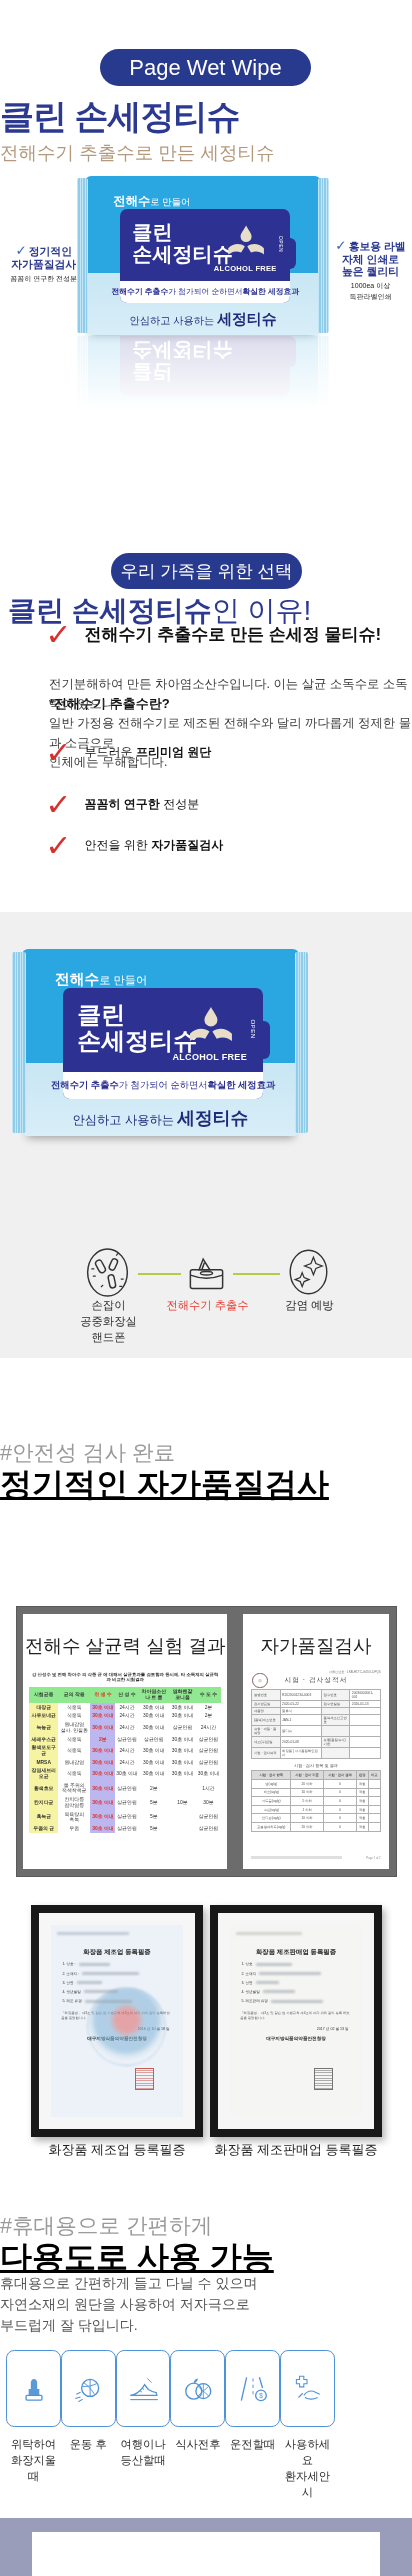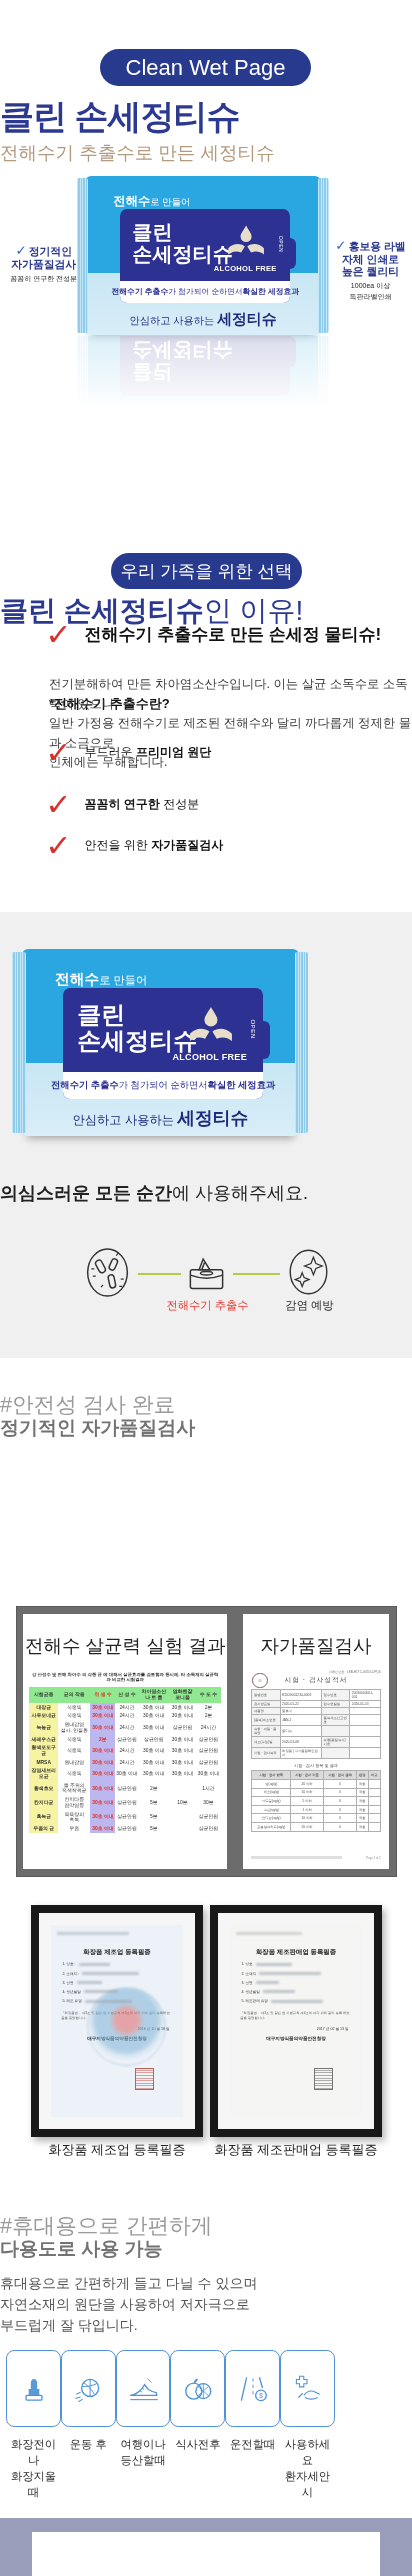--- a/index.html
+++ b/index.html
@@ -38,38 +38,38 @@
        display:flex;align-items:center;justify-content:center;color:#2c3192;font-size:.95em;white-space:nowrap;}
   .pkg .tagline{position:absolute;left:0;right:0;top:84%;text-align:center;color:#1f2a7a;font-size:1.25em;}
   .pkg .tagline b{font-size:1.45em;}
   .reflect-wrap{overflow:hidden;}
   .reflect-wrap .pkg{transform:scaleY(-1);opacity:.25;filter:blur(0.5px);}
   .reflect-fade{position:absolute;inset:0;background:linear-gradient(180deg,rgba(255,255,255,.35),#fff 80%);}
 
   
   .sec2-pill{top:23px;left:111px;width:191px;height:36px;border-radius:18px;background:#283a8e;
              display:flex;align-items:center;justify-content:center;color:#fff;font-size:17.5px;}
-  .sec2-title{top:62px;font-size:28px;color:#2b3990;}
+  .sec2-title{top:62px;font-size:28px;color:#2b3990;padding-left:8px;}
   .check-row{position:absolute;left:46px;display:flex;align-items:center;gap:13.4px;}
   .check-glyph{color:#d7312e;font-size:30px;font-weight:bold;transform:scaleX(1.05);}
   .check-text{font-size:12px;color:#111;}
   .q-title{left:49px;font-size:13px;font-weight:bold;color:#111;margin-top:36px;}
   .q-para{left:49px;font-size:12.4px;color:#3c3c3c;line-height:19.6px;}
 
   
   .sec3{background:#f0f0f0;}
   .mom-title{font-size:18px;color:#222;}
   .mom-line{position:absolute;height:1.5px;background:#b4cb45;top:361px;}
   .mom-label{position:absolute;text-align:center;font-size:11.3px;line-height:16px;color:#2d2d2d;}
   .mom-label.red{color:#e8392f;}
   .mom-icon{position:absolute;}
 
   
   .hashtag{font-size:21.6px;color:#9a9a9a;}
-  .big-title{font-size:19px;font-weight:bold;color:#737373;}
+  .big-title{font-size:32px;font-weight:bold;color:#000000;text-decoration:underline;}
   .para{font-size:13.4px;color:#555;line-height:16px;}
 
   
   .docs-panel{top:0;left:15.5px;width:381px;height:271px;background:#6c6c6c;border:1px solid #595959;
               box-sizing:border-box;padding:6.7px;display:flex;gap:16px;}
   .doc{background:#fff;position:relative;overflow:hidden;}
   .doc-l{width:204px;} .doc-r{flex:1;}
   .doc-title{margin-top:19.6px;text-align:center;font-size:18.5px;color:#222;}
   .germ-cap{margin:13.4px 7.2px 0;font-size:4.4px;font-weight:bold;color:#333;text-align:center;}
   table.germ{margin:5.2px 6.2px;border-collapse:collapse;width:calc(100% - 12.4px);table-layout:fixed;}
@@ -126,21 +126,21 @@
   .lp-title{font-size:20.6px;font-weight:bold;color:#111;}
   svg{display:block;}
 </style>
 </head>
 <body>
 
 <div class="page">
 
   <section class="abs" style="top:0;left:0;width:412px;height:530px;">
     <div class="abs badge-pill">
-      <span>Clean Wet Page</span>
+      <span>Page Wet Wipe</span>
     </div>
     <div class="abs ctr hero-title">클린 손세정티슈</div>
     <div class="abs ctr hero-sub">전해수기 추출수로 만든 세정티슈</div>
 
     <div class="abs side-note" style="left:5.2px;top:243px;">
       <div><span class="chk">✓</span><span>정기적인</span></div>
       <div>자가품질검사</div>
       <div class="sub">꼼꼼히 연구한 전성분</div>
     </div>
 
@@ -253,23 +253,20 @@
               <span>가 첨가되어 순하면서 </span>
               <b>확실한 세정효과</b>
             </div>
         </div>
         <div class="tagline"><span>안심하고 사용하는 </span><b>세정티슈</b></div>
       </div>
       <div class="crimpL"></div>
         <div class="crimpR"></div>
     </div>
 
-    <div class="abs ctr mom-title" style="top:269px;">
-      <b>의심스러운 모든 순간</b><span>에 사용해주세요.</span>
-    </div>
 
     <div class="mom-icon" style="left:84px;top:334px;width:47px;height:53px;">
       <svg viewBox="0 0 64 70" width="100%" height="100%" fill="none" stroke="#333" stroke-width="2">
         <ellipse cx="32" cy="35" rx="27" ry="32"></ellipse>
         <rect x="18" y="18" width="9" height="18" rx="4.5" transform="rotate(-28 22 27)"></rect>
         <rect x="36" y="16" width="8" height="16" rx="4" transform="rotate(24 40 24)"></rect>
         <rect x="34" y="38" width="8" height="18" rx="4" transform="rotate(-12 38 47)"></rect>
         <path d="M14 30h-4M16 40h-4M50 44h4M48 54h4M26 52l-3 3M44 12l2-3" stroke-width="1.6"></path>
       </svg>
     </div>
@@ -285,29 +282,34 @@
     <div class="mom-icon" style="left:286px;top:335px;width:45px;height:50px;">
       <svg viewBox="0 0 64 70" width="100%" height="100%" fill="none" stroke="#333" stroke-width="2">
         <ellipse cx="32" cy="35" rx="26" ry="31"></ellipse>
         <path d="M39 14l3.5 9 9 3.5-9 3.5-3.5 9-3.5-9-9-3.5 9-3.5z" stroke-width="1.8"></path>
         <path d="M23 36l2.8 7 7 2.8-7 2.8-2.8 7-2.8-7-7-2.8 7-2.8z" stroke-width="1.8"></path>
       </svg>
     </div>
     <div class="mom-line" style="left:138px;width:43px;"></div>
     <div class="mom-line" style="left:233px;width:47px;"></div>
 
+    <div class="mom-label" style="left:62px;top:385px;width:93px;">
+        <div>손잡이</div>
+        <div>공중화장실</div>
+        <div>핸드폰</div>
+      </div>
     <div class="mom-label red" style="left:161px;top:385px;width:93px;">
         <div>전해수기 추출수</div>
       </div>
     <div class="mom-label" style="left:263px;top:385px;width:93px;">
         <div>감염 예방</div>
       </div>
   </section>
 
-  <section class="abs" style="top:1324px;left:0;width:412px;height:216px;">
+  <section class="abs" style="top:1372px;left:0;width:412px;height:216px;">
     <div class="abs ctr hashtag" style="top:66px;">#안전성 검사 완료</div>
     <div class="abs ctr big-title" style="top:91px;">정기적인 자가품질검사</div>
   </section>
 
   <section class="abs" style="top:1606px;left:0;width:412px;height:299px;">
     <div class="abs docs-panel">
       <div class="doc doc-l">
         <div class="doc-title">전해수 살균력 실험 결과</div>
         <div class="germ-cap">강 산성수 및 전해 차아수 의 각종 균 에 대해서 살균효과를 검토함과 동시에, 타 소독제의 살균력과 비교한 시험결과</div>
         <table class="germ">
@@ -664,21 +666,21 @@
       </div>
       <div class="use-card">
         <svg viewBox="0 0 64 64" width="34" height="34" fill="none" stroke="#4e93d8" stroke-width="2.5">
           <path d="M18 8v6h-6v8h6v6h8v-6h6v-8h-6V8z" stroke-width="2"></path>
           <path d="M26 44c6-8 14-10 22-6l8 4M28 48c8 4 16 4 24 0M24 40l-8 8" stroke-width="2"></path>
         </svg>
       </div>
     </div>
     <div class="uses-row" style="top:252px;">
       <div class="use-label">
-          <div>화장전이나</div>
+          <div>위탁하여</div>
           <div>화장지울때</div>
         </div>
       <div class="use-label">
           <div>운동 후</div>
         </div>
       <div class="use-label">
           <div>여행이나</div>
           <div>등산할때</div>
         </div>
       <div class="use-label">

